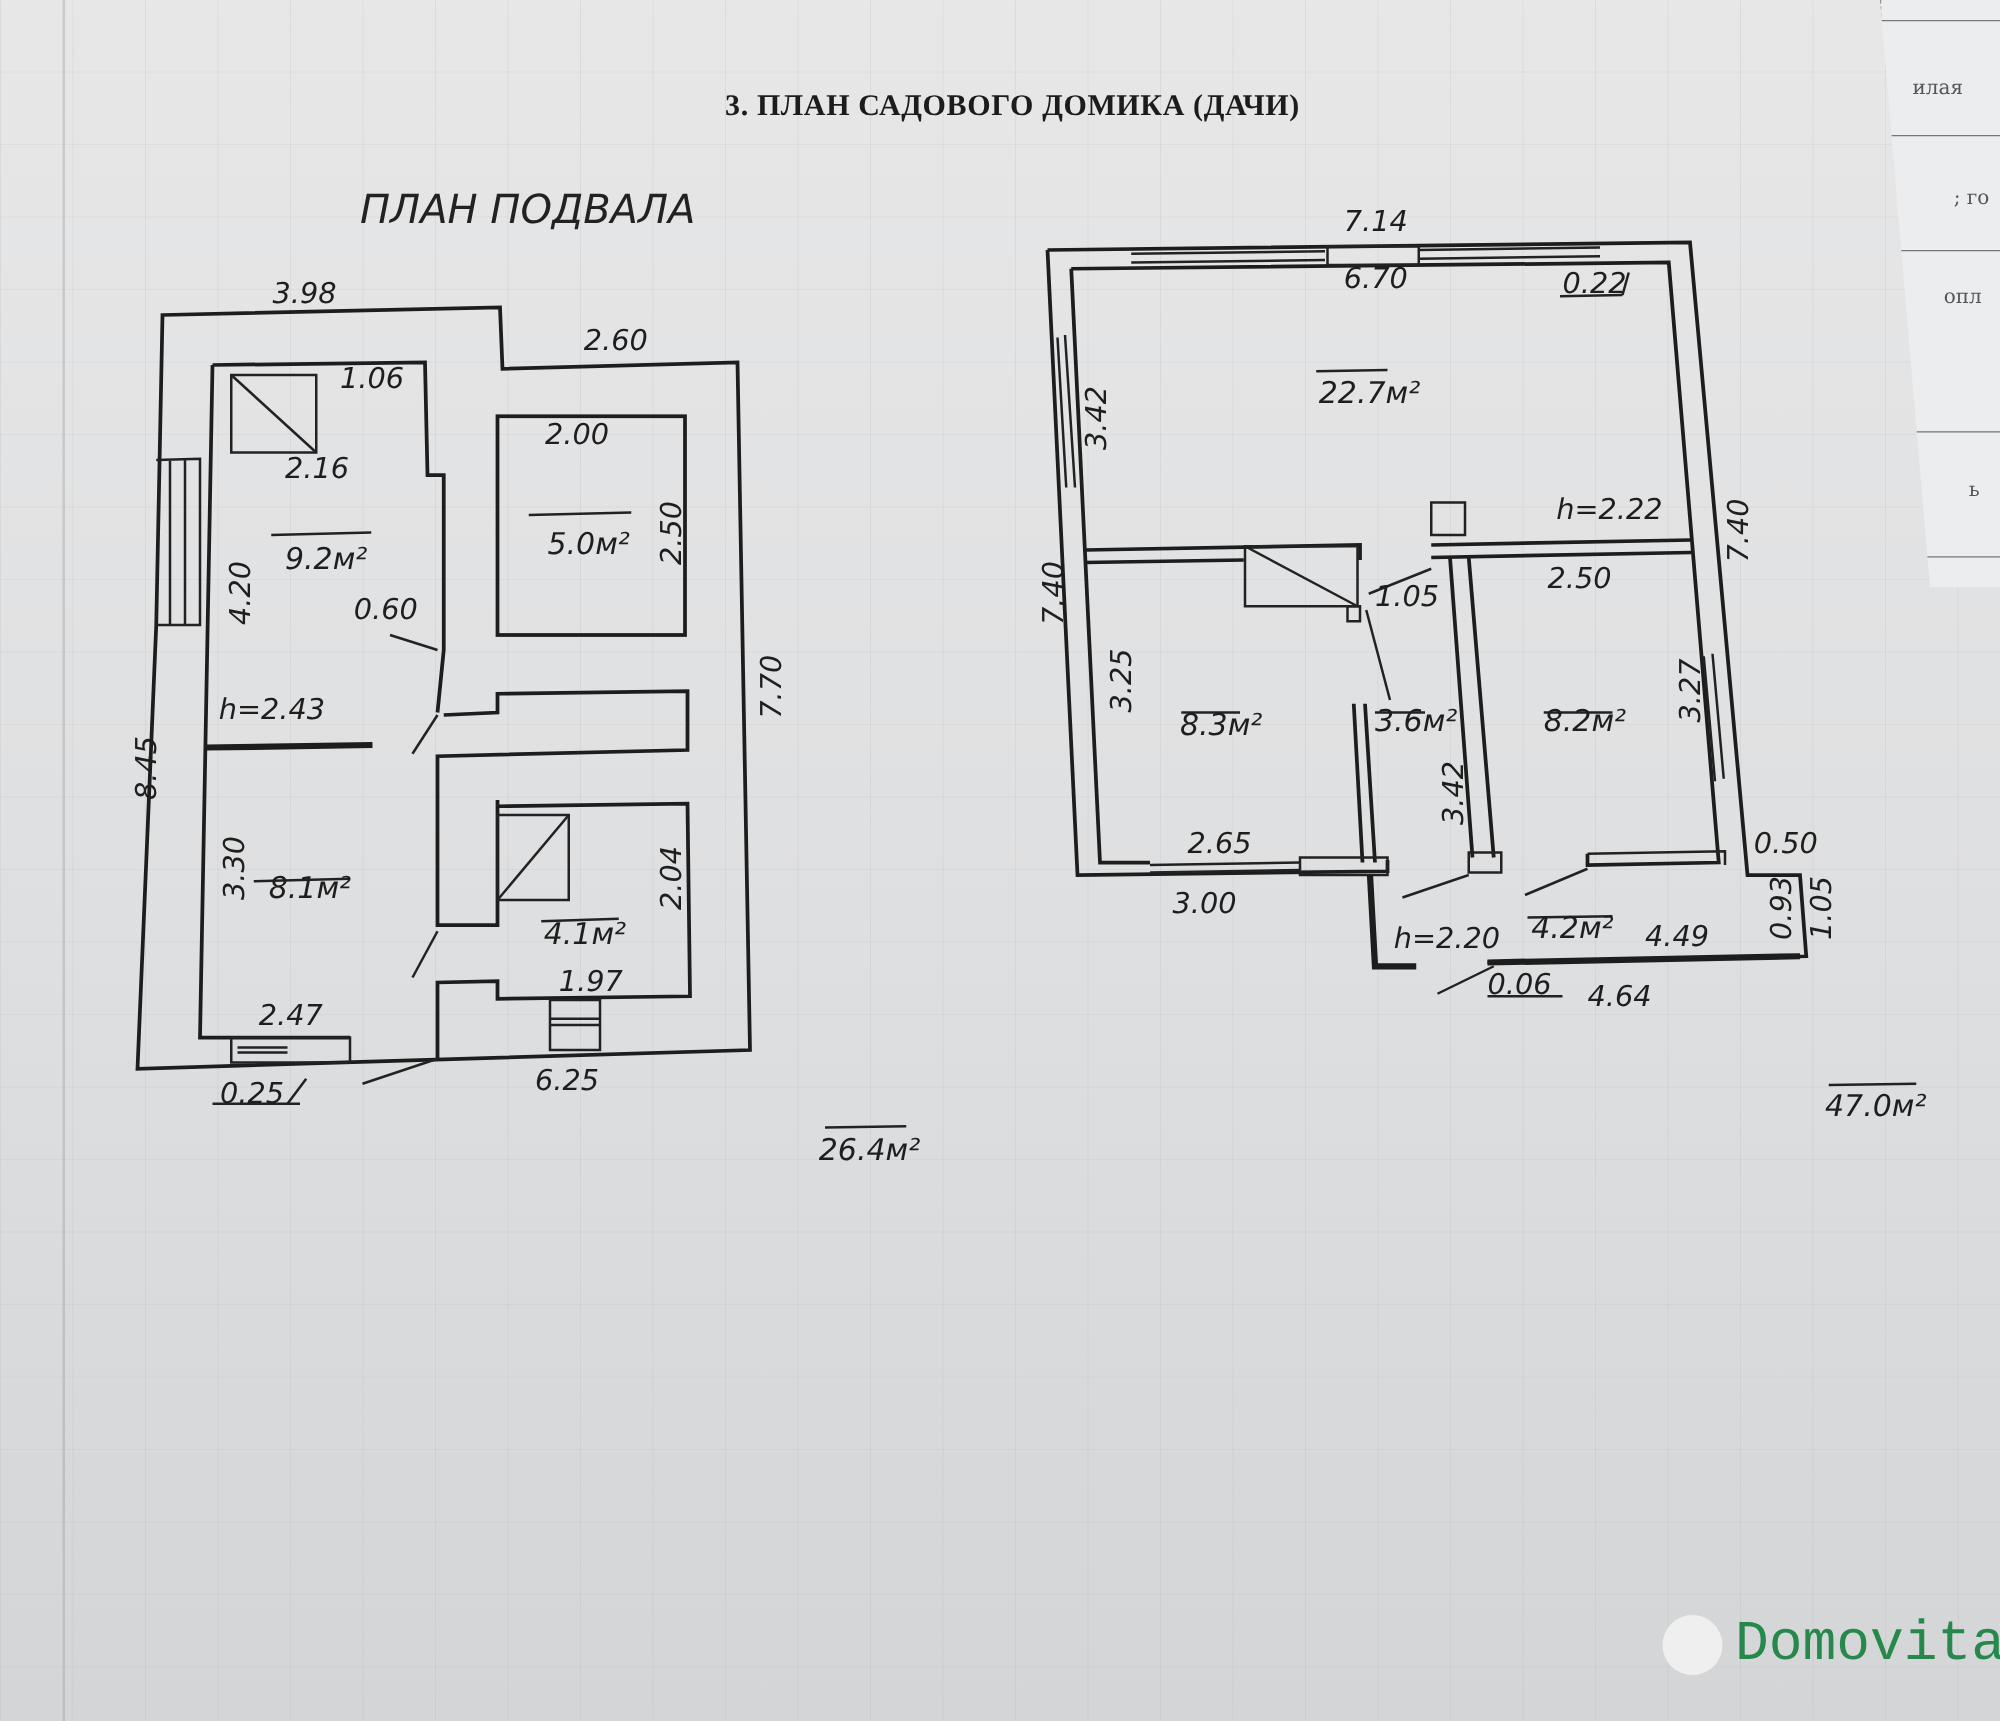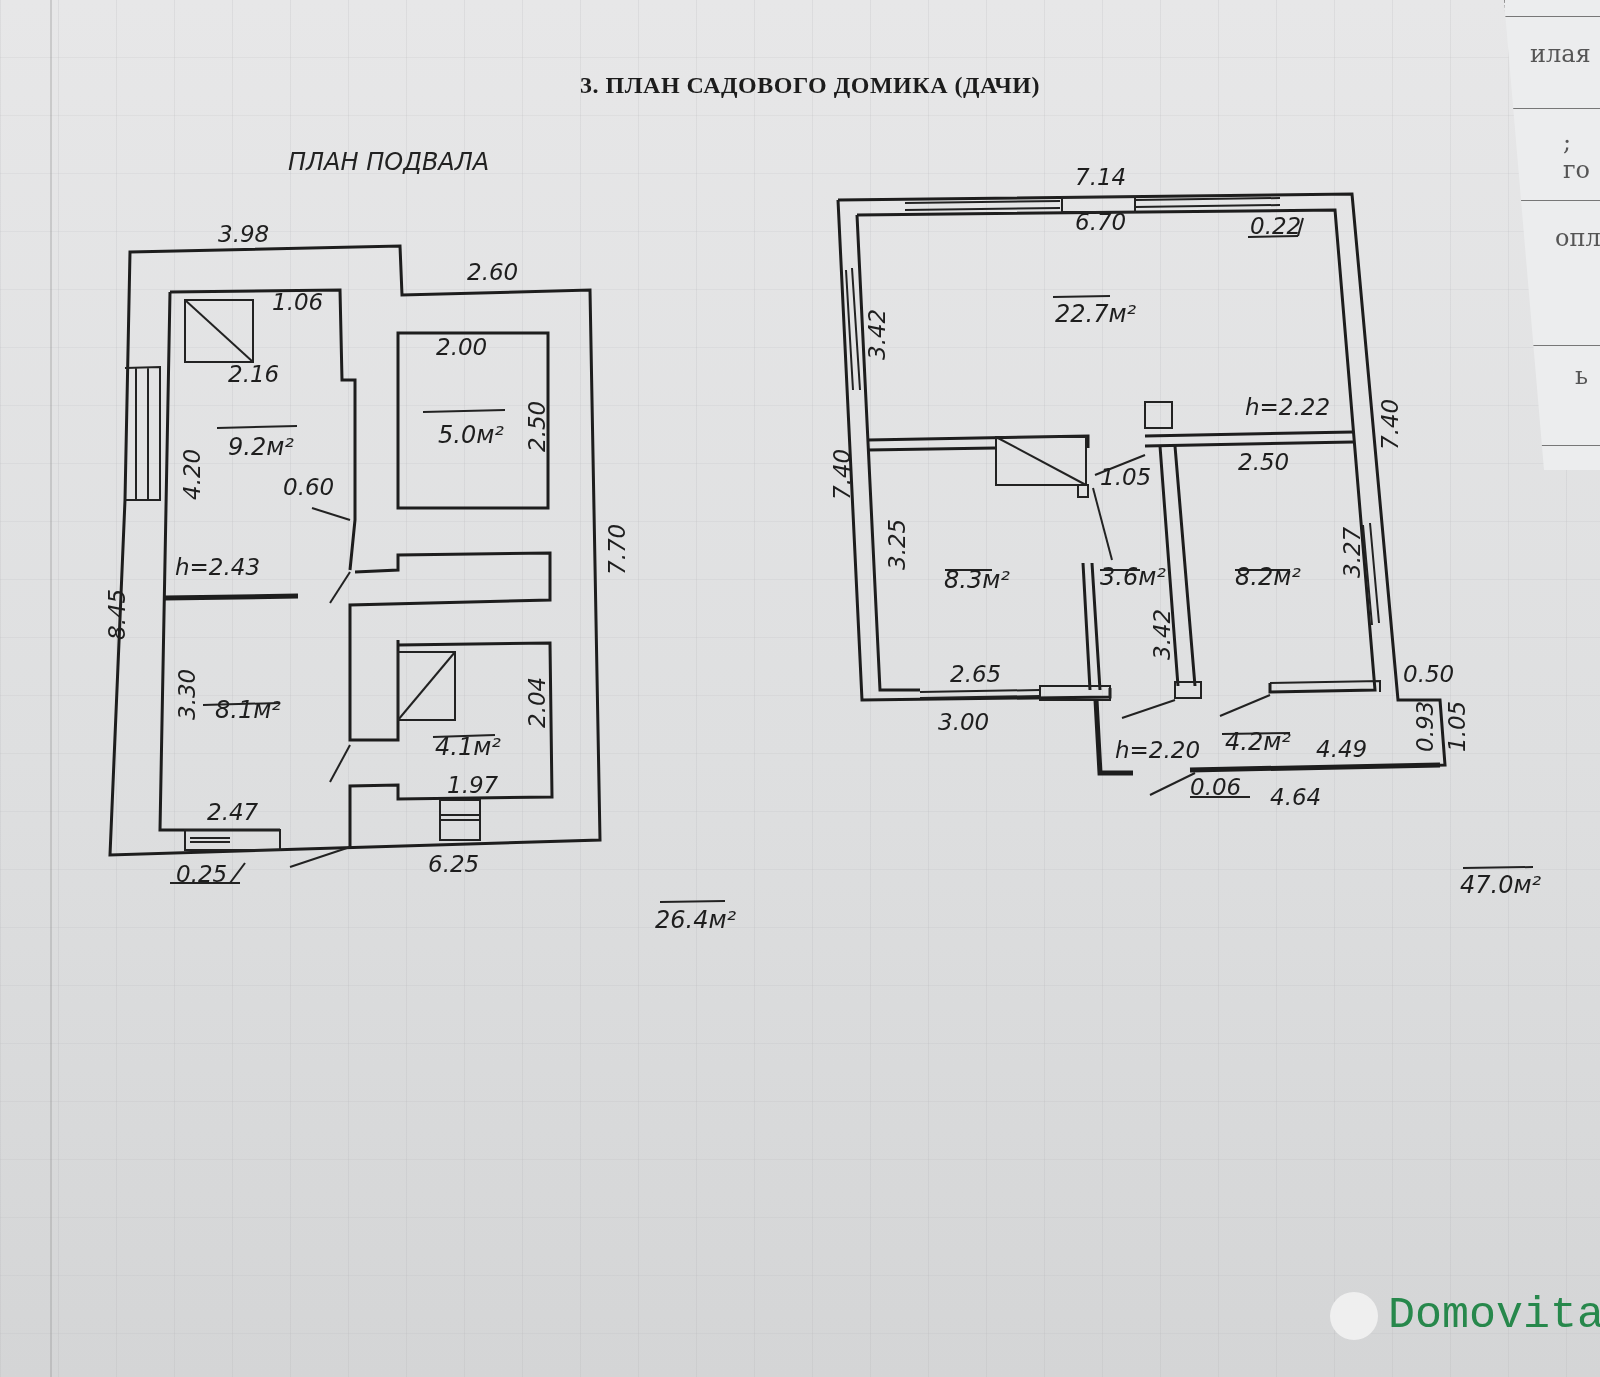--- a/index.html
+++ b/index.html
@@ -22,30 +22,30 @@
   .side-page {
     position: absolute; top: 0; right: 0; width: 95px; height: 470px;
     background: #ecedee;
     clip-path: polygon(0 0, 100% 0, 100% 100%, 40px 100%);
     border-left: 1px dashed #888;
   }
   .side-page .row {
     position: absolute; left: 0; right: 0; border-top: 1px solid #777;
   }
   .side-page .frag {
-    position: absolute; font-family: "DejaVu Serif", serif; font-size: 24px; color: #555;
+    position: absolute; font-family: "DejaVu Serif", serif; font-size: 16px; color: #555; margin-top: 20px;
   }
   .title {
     position: absolute; left: 0; width: 1600px; top: 72px; text-align: center;
     font-family: "Liberation Serif", serif; font-weight: bold; font-size: 24px;
     color: #1c1c1c; letter-spacing: 0.5px; padding-left: 20px; box-sizing: border-box;
   }
   .subtitle {
     position: absolute; left: 288px; top: 148px;
-    font-family: "DejaVu Sans", sans-serif; font-style: italic; font-size: 24px; color: #222;
+    font-family: "DejaVu Sans", sans-serif; font-style: italic; font-size: 32px; color: #222;
   }
   svg.plan { position: absolute; left: 0; top: 0; }
   .wall { fill: none; stroke: #1d1d1d; stroke-width: 3; }
   .thin { fill: none; stroke: #222; stroke-width: 2; }
   .heavy { fill: none; stroke: #1d1d1d; stroke-width: 5; }
   .lbl {
     font-family: "DejaVu Sans", sans-serif; font-style: italic; font-size: 23px; fill: #1e1e1e;
   }
   .area-lbl {
     font-family: "DejaVu Sans", sans-serif; font-style: italic; font-size: 24px; fill: #1e1e1e;
@@ -65,21 +65,21 @@
 <div class="fold"></div>
 
 <div class="side-page">
   <div class="row" style="top:16px"></div>
   <div class="row" style="top:108px"></div>
   <div class="row" style="top:200px"></div>
   <div class="row" style="top:345px"></div>
   <div class="row" style="top:445px"></div>
   <span class="frag" style="left:25px;top:40px">илая</span>
   <span class="frag" style="left:58px;top:128px">; го</span>
-  <span class="frag" style="left:50px;top:224px">опл</span>
+  <span class="frag" style="left:50px;top:207px">опл</span>
   <span class="frag" style="left:70px;top:362px">ь</span>
 </div>
 
 <div class="title">3. ПЛАН САДОВОГО ДОМИКА (ДАЧИ)</div>
 <div class="subtitle">ПЛАН ПОДВАЛА</div>
 
 <svg class="plan" width="1600" height="1377" viewBox="0 0 1600 1377">
 
   <g>
 

